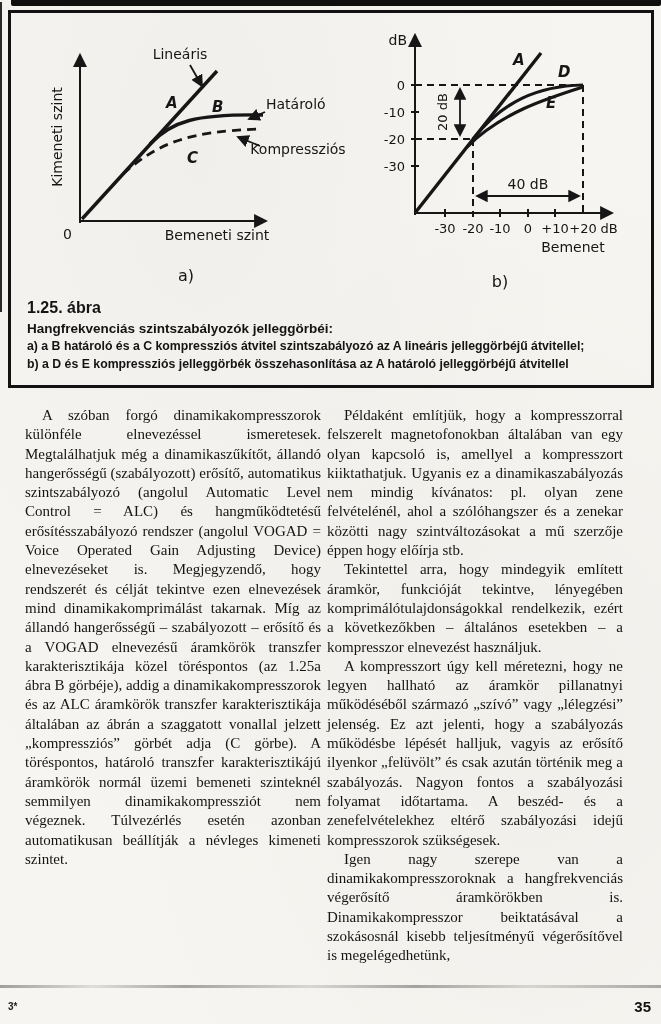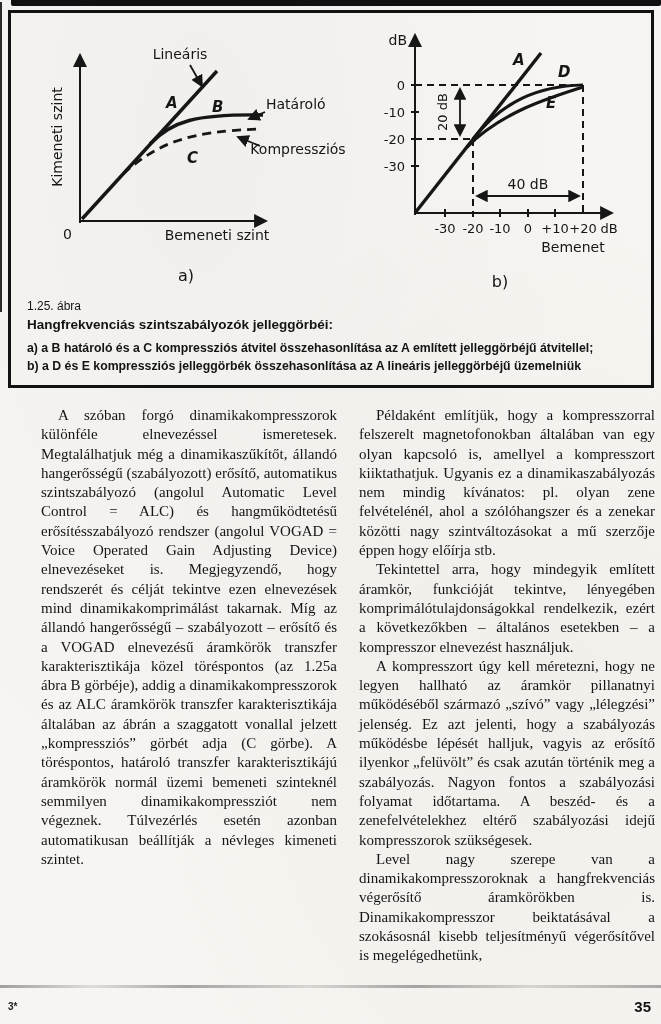--- a/index.html
+++ b/index.html
@@ -29,25 +29,25 @@
     position:absolute;left:8px;top:10px;width:640px;height:372px;
     border:3px solid #121212;background:transparent;
   }
   .figure-box svg{position:absolute;}
   svg text{font-family:"DejaVu Sans", sans-serif;fill:#161616;}
   svg .curve-letter{font-style:italic;font-weight:bold;font-size:15px;}
   svg .diag-label{font-size:14px;}
   svg .sub-label{font-size:16px;}
   svg .tick-label{font-size:13px;}
   .caption{position:absolute;left:16px;top:286px;width:612px;font-family:"Liberation Sans", sans-serif;color:#141414;}
-  .caption .cap-title{font-size:12px;font-weight:normal;margin-bottom:4px;}
-  .caption .cap-sub{font-size:13.5px;font-weight:bold;margin-bottom:7px;}
+  .caption .cap-title{font-size:16px;font-weight:bold;margin-bottom:4px;}
+  .caption .cap-sub{font-size:13.5px;font-weight:bold;margin-bottom:1px;}
   .caption .cap-line{font-size:12.3px;font-weight:bold;line-height:18px;}
   
-  .columns{position:absolute;left:25px;top:406px;width:614px;display:flex;gap:22px;margin-left:16px;}
+  .columns{position:absolute;left:25px;top:406px;width:614px;display:flex;gap:6px;}
   .col{width:296px;}
   .col p{
     margin:0;font-size:15px;line-height:19.3px;text-align:justify;
     text-indent:17px;color:#151515;
   }
   .col p.cont{text-indent:0;}
   
   .sig{position:absolute;left:8px;top:1001px;font-family:"Liberation Sans", sans-serif;font-size:10px;font-weight:bold;color:#222;}
   .page-num{position:absolute;right:10px;top:998px;font-family:"Liberation Sans", sans-serif;font-size:15px;font-weight:bold;color:#111;text-align:right;}
 </style>
@@ -145,34 +145,34 @@
       <text class="tick-label" x="202" y="218" text-anchor="middle">+10</text>
       <text class="tick-label" x="230" y="218" text-anchor="middle">+20</text>
       <text class="tick-label" x="256" y="218" text-anchor="middle">dB</text>
       <text class="diag-label" x="220" y="237" text-anchor="middle">Bemenet</text>
       <text class="sub-label" x="147" y="272" text-anchor="middle">b)</text>
     </svg>
 
     <div class="caption">
       <div class="cap-title">1.25. ábra</div>
       <div class="cap-sub">Hangfrekvenciás szintszabályozók jelleggörbéi:</div>
-      <div class="cap-line">a) a B határoló és a C kompressziós átvitel összehasonlítása az A említett jelleggörbéjű átvitellel;</div>
-      <div class="cap-line">b) a D és E kompressziós jelleggörbék összehasonlítása az A lineáris jelleggörbéjű üzemelniük</div>
+      <div class="cap-line">a) a B határoló és a C kompressziós átvitel szintszabályozó az A lineáris jelleggörbéjű átvitellel;</div>
+      <div class="cap-line">b) a D és E kompressziós jelleggörbék összehasonlítása az A határoló jelleggörbéjű átvitellel</div>
     </div>
   </div>
 
   <div class="columns">
     <div class="col">
       <p>A szóban forgó dinamikakompresszorok különféle elnevezéssel ismeretesek. Megtalálhatjuk még a dinamikaszűkítőt, állandó hangerősségű (szabályozott) erősítő, automatikus szintszabályozó (angolul Automatic Level Control = ALC) és hangműködtetésű erősítésszabályozó rendszer (angolul VOGAD = Voice Operated Gain Adjusting Device) elnevezéseket is. Megjegyzendő, hogy rendszerét és célját tekintve ezen elnevezések mind dinamikakomprimálást takarnak. Míg az állandó hangerősségű – szabályozott – erősítő és a VOGAD elnevezésű áramkörök transzfer karakterisztikája közel töréspontos (az 1.25a ábra B görbéje), addig a dinamikakompresszorok és az ALC áramkörök transzfer karakterisztikája általában az ábrán a szaggatott vonallal jelzett „kompressziós” görbét adja (C görbe). A töréspontos, határoló transzfer karakterisztikájú áramkörök normál üzemi bemeneti szinteknél semmilyen dinamikakompressziót nem végeznek. Túlvezérlés esetén azonban automatikusan beállítják a névleges kimeneti szintet.</p>
     </div>
     <div class="col">
       <p>Példaként említjük, hogy a kompresszorral felszerelt magnetofonokban általában van egy olyan kapcsoló is, amellyel a kompresszort kiiktathatjuk. Ugyanis ez a dinamikaszabályozás nem mindig kívánatos: pl. olyan zene felvételénél, ahol a szólóhangszer és a zenekar közötti nagy szintváltozásokat a mű szerzője éppen hogy előírja stb.</p>
       <p>Tekintettel arra, hogy mindegyik említett áramkör, funkcióját tekintve, lényegében komprimálótulajdonságokkal rendelkezik, ezért a következőkben – általános esetekben – a kompresszor elnevezést használjuk.</p>
       <p>A kompresszort úgy kell méretezni, hogy ne legyen hallható az áramkör pillanatnyi működéséből származó „szívó” vagy „lélegzési” jelenség. Ez azt jelenti, hogy a szabályozás működésbe lépését halljuk, vagyis az erősítő ilyenkor „felüvölt” és csak azután történik meg a szabályozás. Nagyon fontos a szabályozási folyamat időtartama. A beszéd- és a zenefelvételekhez eltérő szabályozási idejű kompresszorok szükségesek.</p>
-      <p>Level nagy szerepe van a dinamikakompresszoroknak a hangfrekvenciás végerősítő áramkörökben is. Dinamikakompresszor beiktatásával a szokásosnál kisebb teljesítményű végerősítővel is megelégedhetünk,</p>
+      <p>Igen nagy szerepe van a dinamikakompresszoroknak a hangfrekvenciás végerősítő áramkörökben is. Dinamikakompresszor beiktatásával a szokásosnál kisebb teljesítményű végerősítővel is megelégedhetünk,</p>
     </div>
   </div>
 
   <div class="streak"></div>
 
   <div class="sig">3*</div>
   <div class="page-num">35</div>
 
 </div>
 

